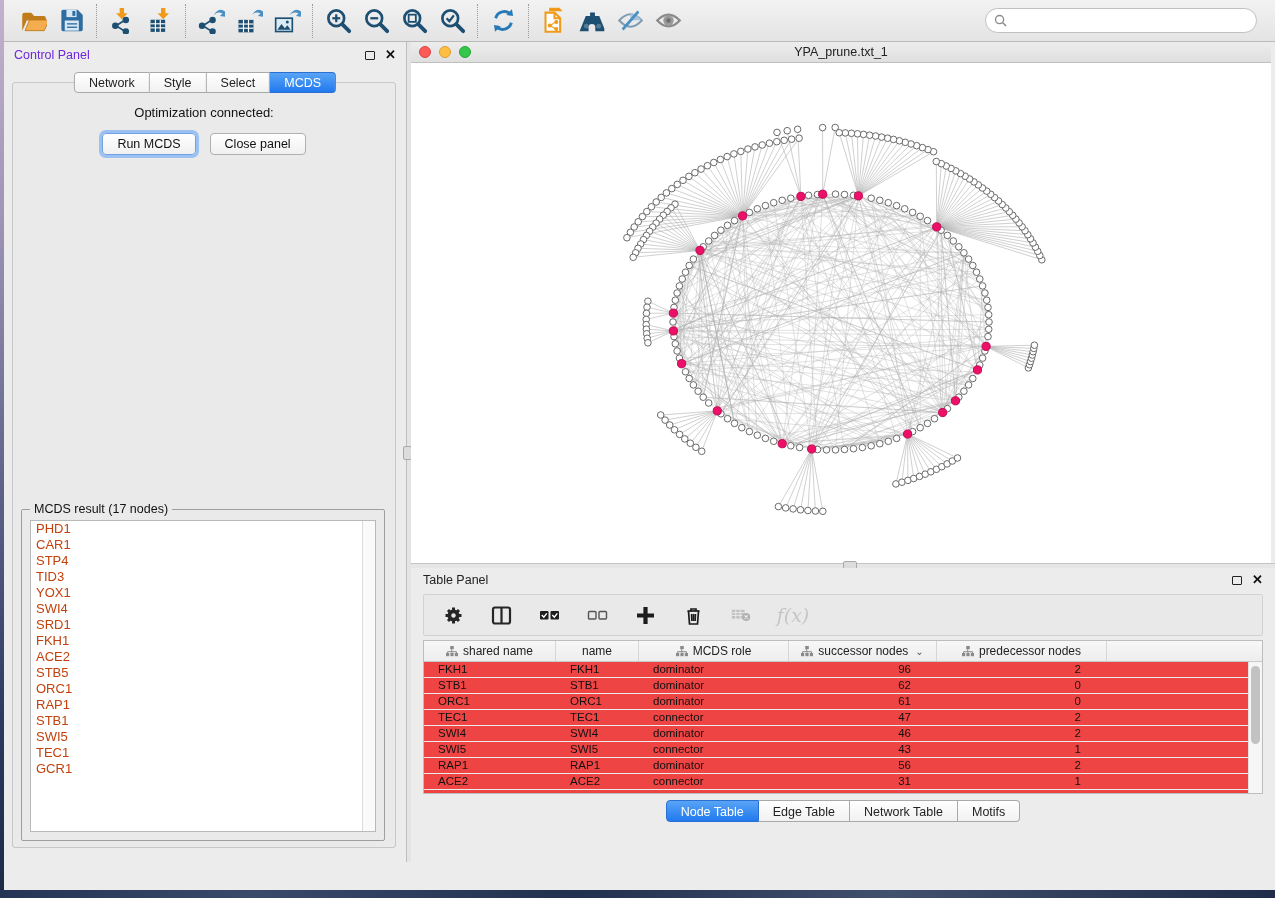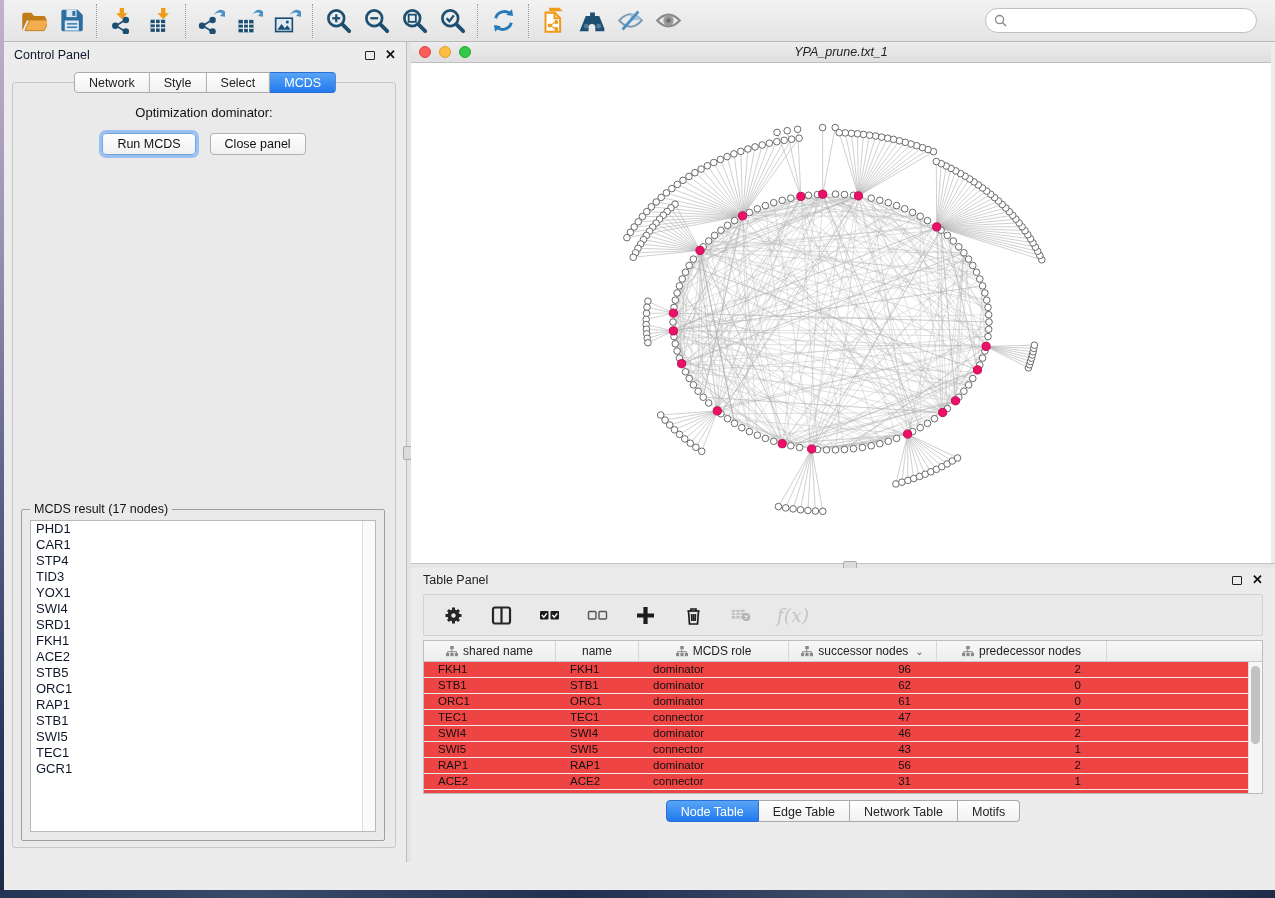--- a/index.html
+++ b/index.html
@@ -21,21 +21,21 @@
   .tb-btn svg { width:27px; height:27px; }
   .tb-sep { width:1px; height:34px; margin:0 6px; border-left:1px dotted #9a9a9a; }
   .tb-search { margin-left:auto; margin-right:8px; position:relative; }
   .tb-search input { width:272px; height:25px; border:1px solid #c0c0c0; border-radius:13px;
     background:#fff; padding:0 10px 0 26px; font-size:12px; outline:none; }
   .tb-search .mag { position:absolute; left:9px; top:6px; width:13px; height:13px; }
 
   
   .control-panel { position:absolute; left:4px; top:42px; width:402px; height:820px; background:#ececec; }
   .cp-header { height:26px; display:flex; align-items:center; padding:0 10px; }
-  .cp-title { font-size:12.5px; color:#0f172a; }
+  .cp-title { font-size:12.5px; color:#6d28d9; }
   .win-ctrls { margin-left:auto; display:flex; gap:10px; align-items:center; }
   .ctrl-float { width:10px; height:9px; border:1.5px solid #222; border-radius:1px; }
   .ctrl-x { font-size:13px; font-weight:bold; color:#111; line-height:10px; }
   .cp-tabs { position:absolute; left:50%; transform:translateX(-50%); top:30px; display:flex; z-index:3; }
   .seg-tab { min-width:56px; padding:0 14px; height:21px; line-height:21px; text-align:center;
     background:linear-gradient(#ffffff,#f1f1f1); border:1px solid #a9a9a9; border-left:none;
     font-size:12.5px; color:#222; }
   .seg-tab:first-child { border-left:1px solid #a9a9a9; border-radius:4px 0 0 4px; }
   .seg-tab:last-child { border-radius:0 4px 4px 0; }
   .seg-tab.active { background:linear-gradient(#58a4f5,#2179ef); color:#fff; border-color:#2a6fd1; }
@@ -55,28 +55,28 @@
   .mac-btn { height:22px; padding:0 14px; background:linear-gradient(#ffffff,#f0f0f0);
     border:1px solid #b0b0b0; border-radius:4px; font-size:12.5px; color:#111;
     font-family:"Liberation Sans",sans-serif; }
   .mac-btn.focused { box-shadow:0 0 0 3px rgba(110,170,245,.65); border-color:#6ea4e0; }
 
   .result-box { position:absolute; left:8px; right:10px; top:426px; bottom:6px; border:1px solid #9f9f9f;
     border-radius:2px; }
   .result-legend { position:absolute; top:-8px; left:8px; background:#eaeaea; padding:0 4px; font-size:12.5px; color:#111; }
   .result-list { position:absolute; inset:8px; top:10px; background:#fff; border:1px solid #b9b9b9; overflow:hidden; }
   .result-scroll { position:absolute; top:0; right:0; bottom:0; width:13px; background:#fafafa; border-left:1px solid #dcdcdc; }
-  .mcds-item { font-size:13px; line-height:16px; padding-left:5px; color:#0f172a; }
+  .mcds-item { font-size:13px; line-height:16px; padding-left:5px; color:#c2410c; }
 
   
   .v-split { position:absolute; left:406px; top:42px; width:5px; bottom:36px; background:#e4e4e4; border-left:1px solid #bdbdbd; }
   .v-grip { position:absolute; left:-4px; top:404px; width:9px; height:14px; background:#dcdcdc; border:1px solid #aaa; border-radius:2px; }
 
   
-  .net-window { position:absolute; left:411px; top:42px; right:4px; height:521px;font-style:italic; }
+  .net-window { position:absolute; left:411px; top:42px; right:4px; height:521px; }
   .net-titlebar { height:21px; background:linear-gradient(#ededed,#dfdfdf); border-bottom:1px solid #bfbfbf;
     display:flex; align-items:center; position:relative; }
   .lights { display:flex; gap:8px; margin-left:8px; }
   .light { width:12px; height:12px; border-radius:50%; }
   .light.red { background:#fc5b57; border:1px solid #dd4441; }
   .light.yel { background:#fdbe41; border:1px solid #deA02c; }
   .light.grn { background:#34c74a; border:1px solid #27a638; }
   .net-title { position:absolute; left:0; right:0; text-align:center; font-size:12.5px; color:#222; }
   .net-canvas { position:absolute; left:0; right:0; top:21px; bottom:0; background:#fff; overflow:hidden; }
   .net-canvas svg { display:block; }
@@ -346,21 +346,21 @@
         <span class="ctrl-x">✕</span>
       </span>
     </div>
     <div class="cp-tabs" id="cp-tabs">
         <span class="seg-tab">Network</span>
         <span class="seg-tab">Style</span>
         <span class="seg-tab">Select</span>
         <span class="seg-tab active">MCDS</span>
       </div>
     <div class="cp-pane">
-      <div class="opt-label">Optimization dominator:</div>
+      <div class="opt-label">Optimization connected:</div>
       <div class="cp-buttons">
         <button class="mac-btn focused">Run MCDS</button>
         <button class="mac-btn">Close panel</button>
       </div>
       <div class="result-box">
         <span class="result-legend">MCDS result (17 nodes)</span>
         <div class="result-list">
           <div id="mcds-items">
               <div class="mcds-item">PHD1</div>
               <div class="mcds-item">CAR1</div>

